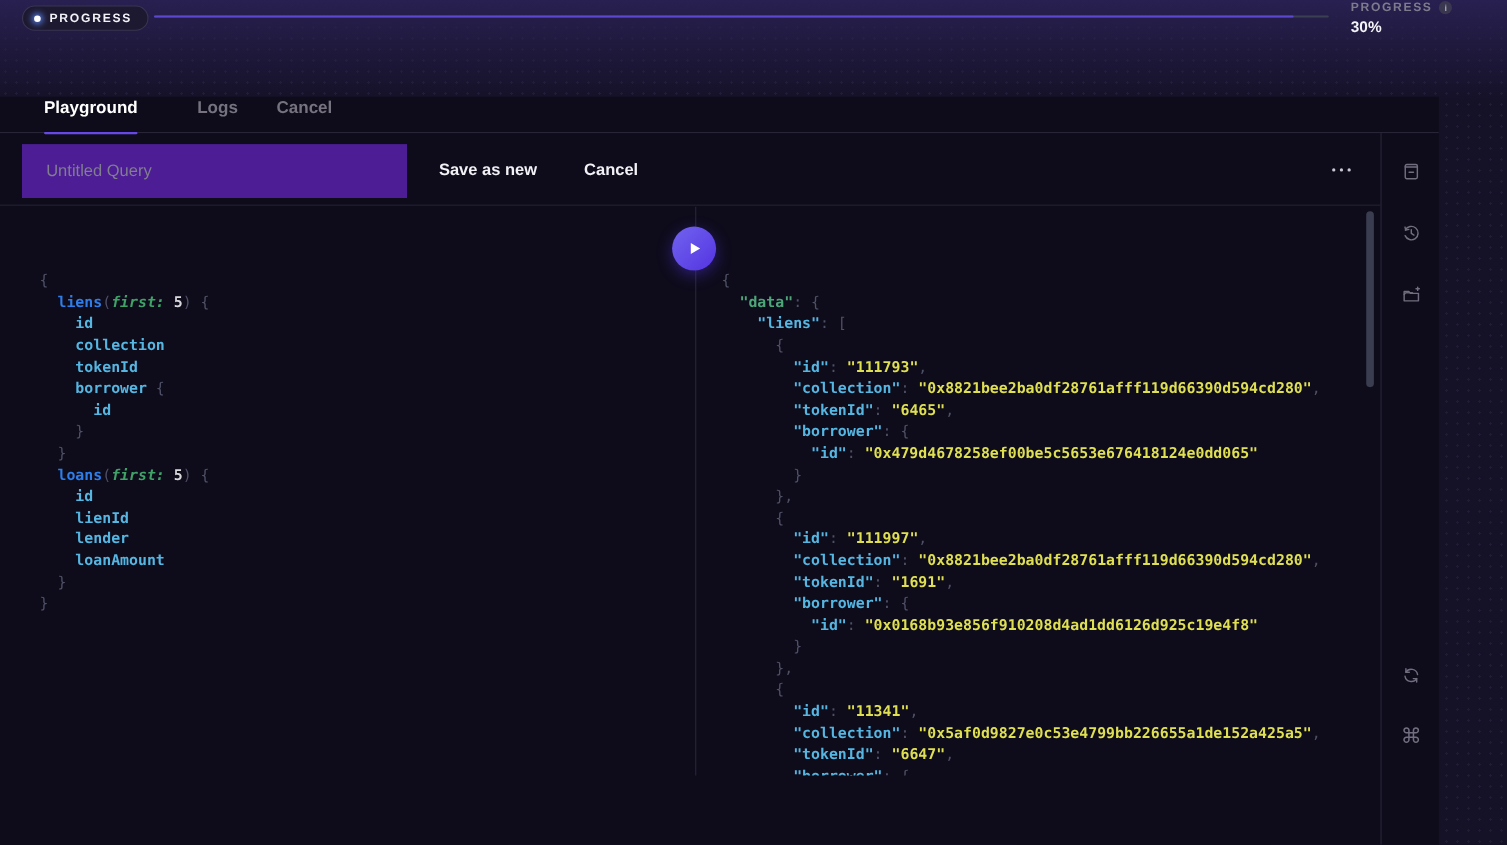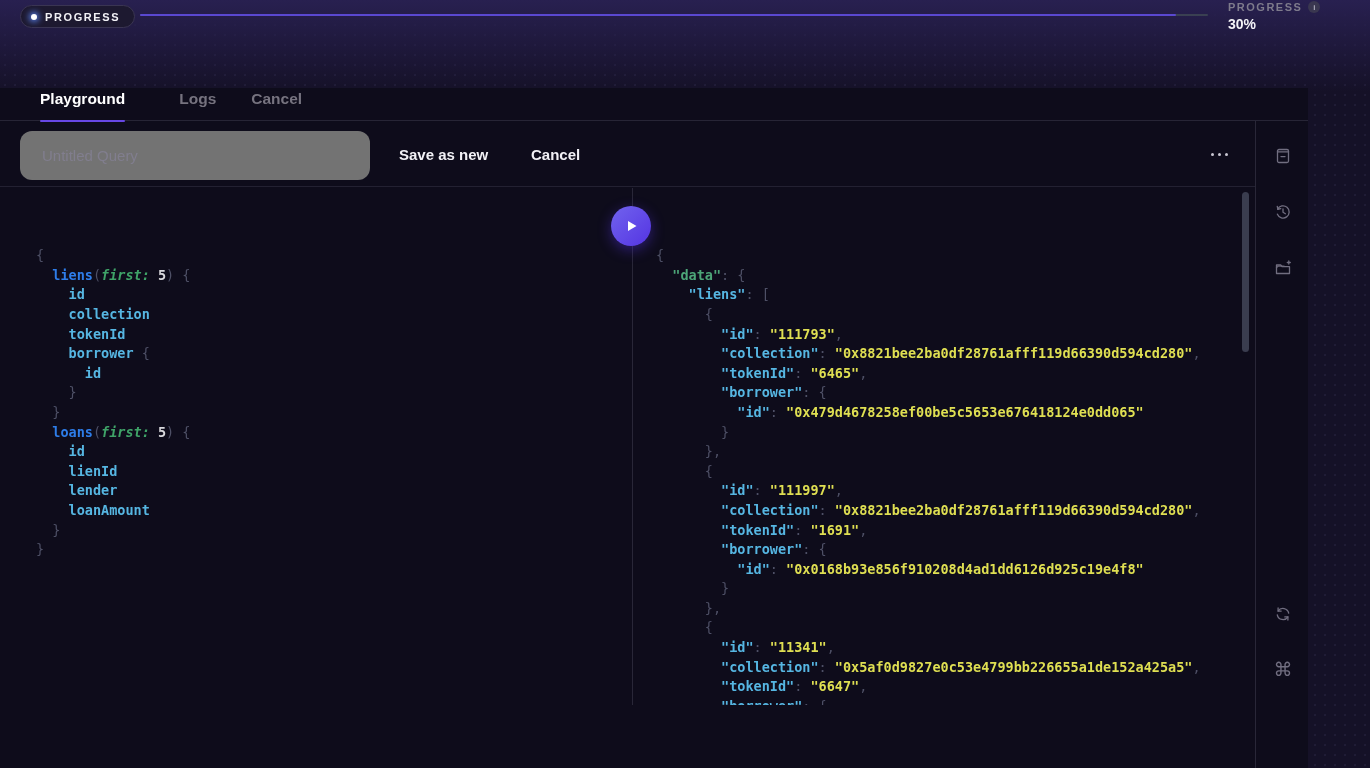--- a/index.html
+++ b/index.html
@@ -87,21 +87,21 @@
     background:var(--accent);border-radius:1px;
   }
 
   
   .toolbar{
     position:absolute;left:0;top:121px;width:1255px;height:66px;
     border-bottom:1px solid #232132;
   }
   .query-name-input{
     position:absolute;left:20px;top:10px;width:350px;height:49px;
-    background:#737373;border:none;border-radius:12px;outline:none;
+    background:#4c1d95;border:none;border-radius:0;outline:none;
     color:#e8e7ee;font-size:15px;padding:0 22px;
     font-family:"Liberation Sans", sans-serif;
   }
   .query-name-input::placeholder{color:var(--muted);}
   .txt-btn{
     position:absolute;top:0;height:66px;display:flex;align-items:center;
     background:none;border:none;color:#f2f1f6;font-size:15px;font-weight:bold;
     cursor:pointer;font-family:"Liberation Sans", sans-serif;
   }
   .btn-save{left:399px;text-align:right;}

